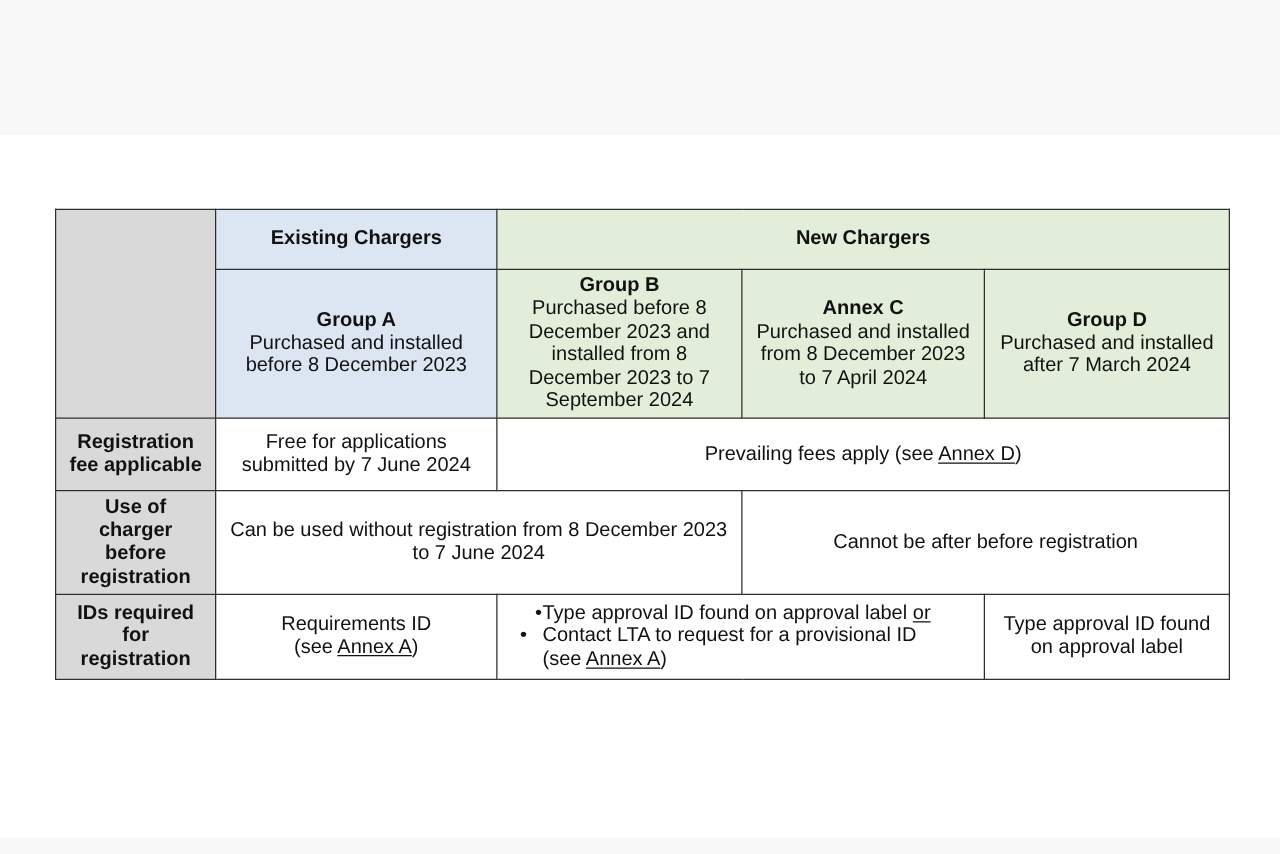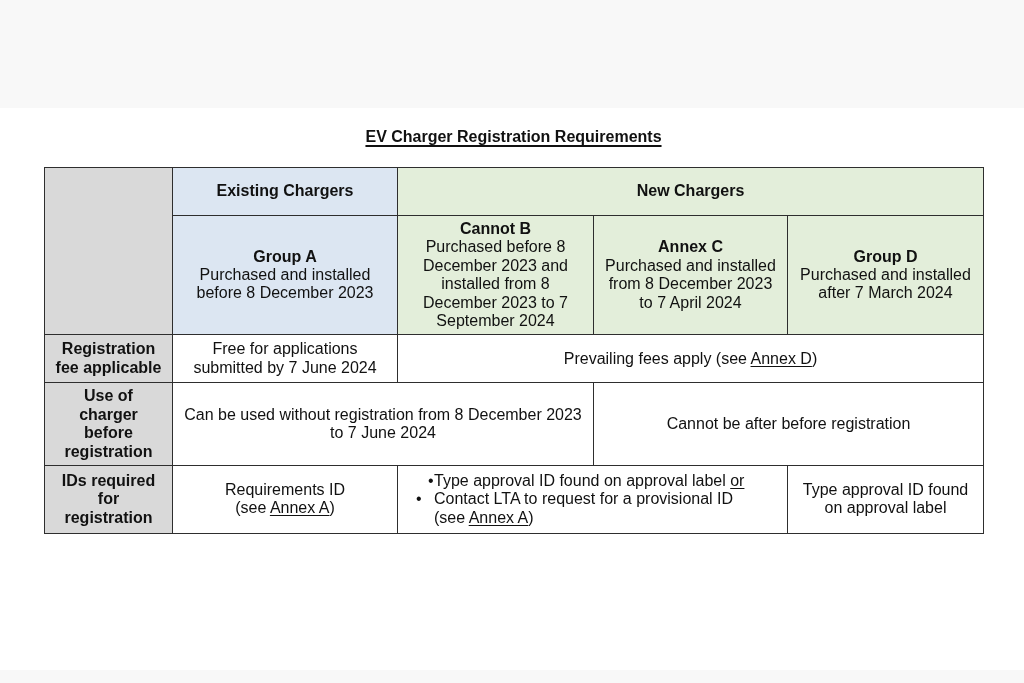--- a/index.html
+++ b/index.html
@@ -45,21 +45,20 @@
   .bullet-marker{ position:absolute; left:10px; top:0; }
   .bullet-marker::before{ content:"\2022"; font-size:16px; }
   .bullet-row:first-child .bullet-marker{ left:22px; }
   .btext{ text-align:left; padding:0 28px; }
 </style>
 </head>
 <body>
 
 <div class="panel">
 
-  <div class="doc-title">EV Charger Registration Requirements</div>
 
   <table class="reg">
     <colgroup>
       <col style="width:128px">
         <col style="width:225px">
         <col style="width:196px">
         <col style="width:194px">
         <col style="width:196px">
     </colgroup>
     <tbody>
@@ -69,34 +68,34 @@
         <td class="blue bold">Existing Chargers</td>
         <td class="green bold" colspan="3">New Chargers</td>
       </tr>
 
       <tr style="height:112px">
         <td class="blue">
           <div class="gname">Group A</div>
           <div>Purchased and installed before 8 December 2023</div>
         </td>
         <td class="green">
-          <div class="gname">Cannot B</div>
+          <div class="gname">Group B</div>
           <div>Purchased before 8 December 2023 and installed from 8 December 2023 to 7 September 2024</div>
         </td>
         <td class="green">
           <div class="gname">Annex C</div>
           <div>Purchased and installed from 8 December 2023 to 7 April 2024</div>
         </td>
         <td class="green">
           <div class="gname">Group D</div>
           <div>Purchased and installed after 7 March 2024</div>
         </td>
       </tr>
 
-      <tr style="height:48px">
+      <tr style="height:58px">
         <td class="lbl">Registration fee applicable</td>
         <td class="cell-a">Free for applications submitted by 7 June 2024</td>
         <td colspan="3"><span>Prevailing fees apply (see </span><span class="ul">Annex D</span><span>)</span></td>
       </tr>
 
       <tr style="height:78px">
         <td class="lbl">Use of charger before registration</td>
         <td colspan="2">Can be used without registration from 8 December 2023 to 7 June 2024</td>
         <td colspan="2">Cannot be after before registration</td>
       </tr>

